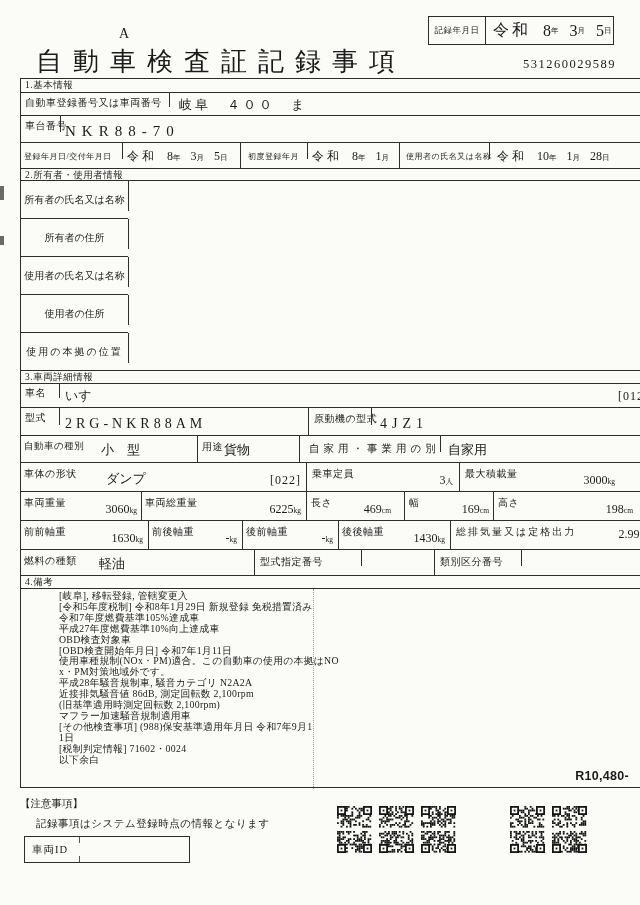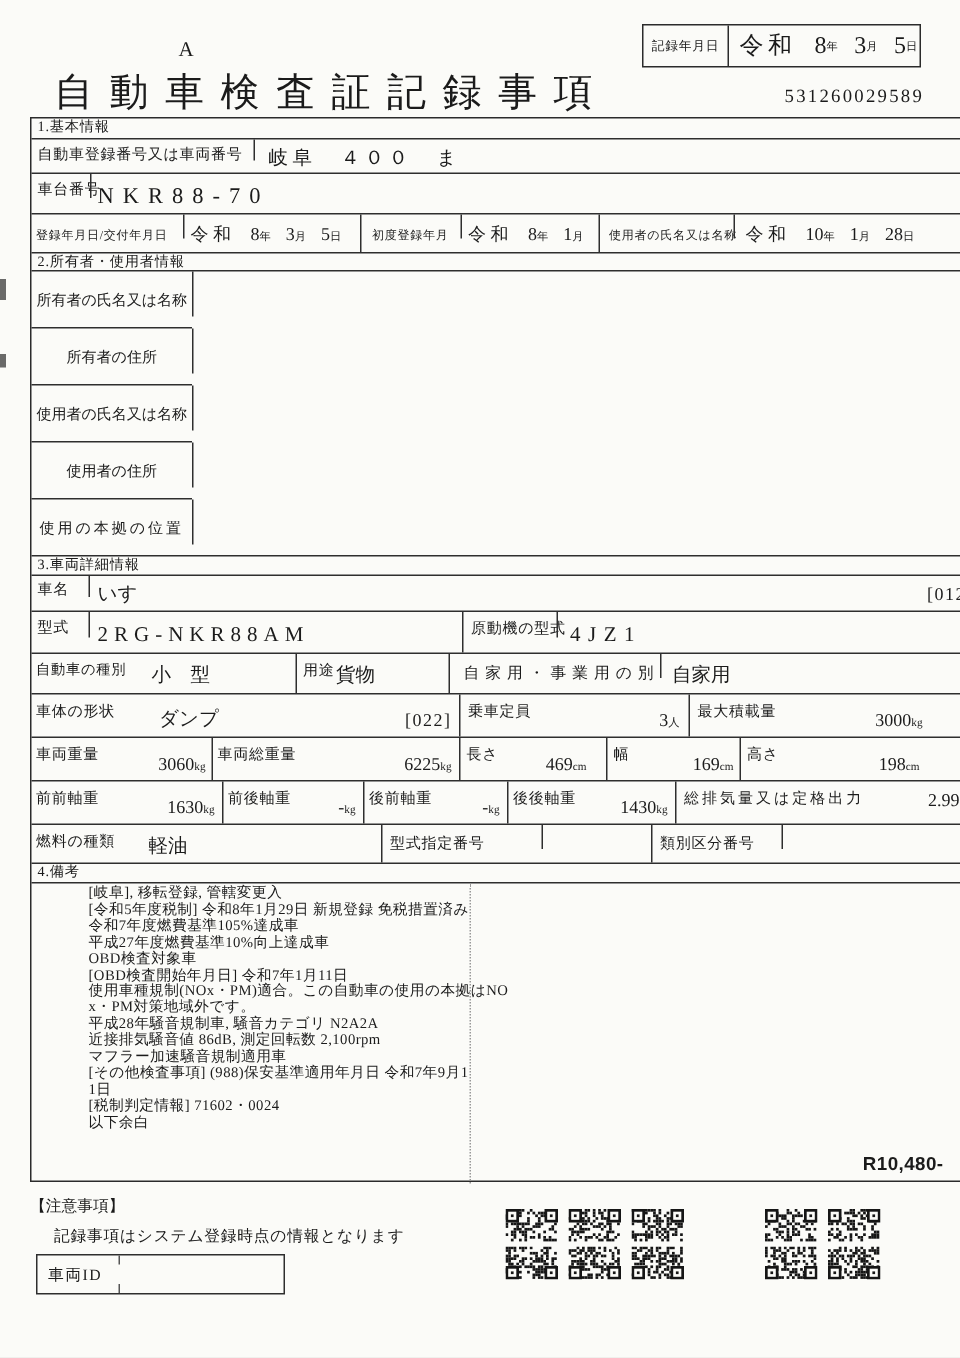--- a/index.html
+++ b/index.html
@@ -192,21 +192,21 @@
       <span class="lbl" style="left:124px;top:4px">車両総重量</span>
       <span class="mval" style="left:200px;width:80px"><i>6225</i><i class="u">kg</i></span>
       <span class="vline" style="left:285px"></span>
       <span class="lbl" style="left:290px;top:4px">長さ</span>
       <span class="mval" style="left:315px;width:55px"><i>469</i><i class="u">cm</i></span>
       <span class="vline" style="left:383px"></span>
       <span class="lbl" style="left:388px;top:4px">幅</span>
       <span class="mval" style="left:408px;width:60px"><i>169</i><i class="u">cm</i></span>
       <span class="vline" style="left:472px"></span>
       <span class="lbl" style="left:477px;top:4px">高さ</span>
-      <span class="mval" style="left:528px;width:64px"><i>198</i><i class="u">cm</i></span>
+      <span class="mval" style="left:548px;width:64px"><i>198</i><i class="u">cm</i></span>
     </div>
 
     <div class="row" style="height:29px">
       <span class="lbl" style="left:3px;top:4px">前前軸重</span>
       <span class="mval" style="left:58px;width:64px"><i>1630</i><i class="u">kg</i></span>
       <span class="vline" style="left:127px"></span>
       <span class="lbl" style="left:131px;top:4px">前後軸重</span>
       <span class="mval" style="left:170px;width:46px"><i>-</i><i class="u">kg</i></span>
       <span class="vline" style="left:221px"></span>
       <span class="lbl" style="left:225px;top:4px">後前軸重</span>
@@ -242,20 +242,21 @@
         <div>[岐阜], 移転登録, 管轄変更入</div>
         <div>[令和5年度税制] 令和8年1月29日  新規登録  免税措置済み</div>
         <div>令和7年度燃費基準105%達成車</div>
         <div>平成27年度燃費基準10%向上達成車</div>
         <div>OBD検査対象車</div>
         <div>[OBD検査開始年月日] 令和7年1月11日</div>
         <div>使用車種規制(NOx・PM)適合。この自動車の使用の本拠はNO</div>
         <div>x・PM対策地域外です。</div>
         <div>平成28年騒音規制車, 騒音カテゴリ  N2A2A</div>
         <div>近接排気騒音値  86dB, 測定回転数  2,100rpm</div>
+        <div>(旧基準適用時測定回転数  2,100rpm)</div>
         <div>マフラー加速騒音規制適用車</div>
         <div>[その他検査事項] (988)保安基準適用年月日  令和7年9月1</div>
         <div>1日</div>
         <div>[税制判定情報] 71602・0024</div>
         <div>以下余白</div>
       </div>
       <span class="remarks-div"></span>
       <span class="price">R10,480-</span>
     </div>
   </div>

